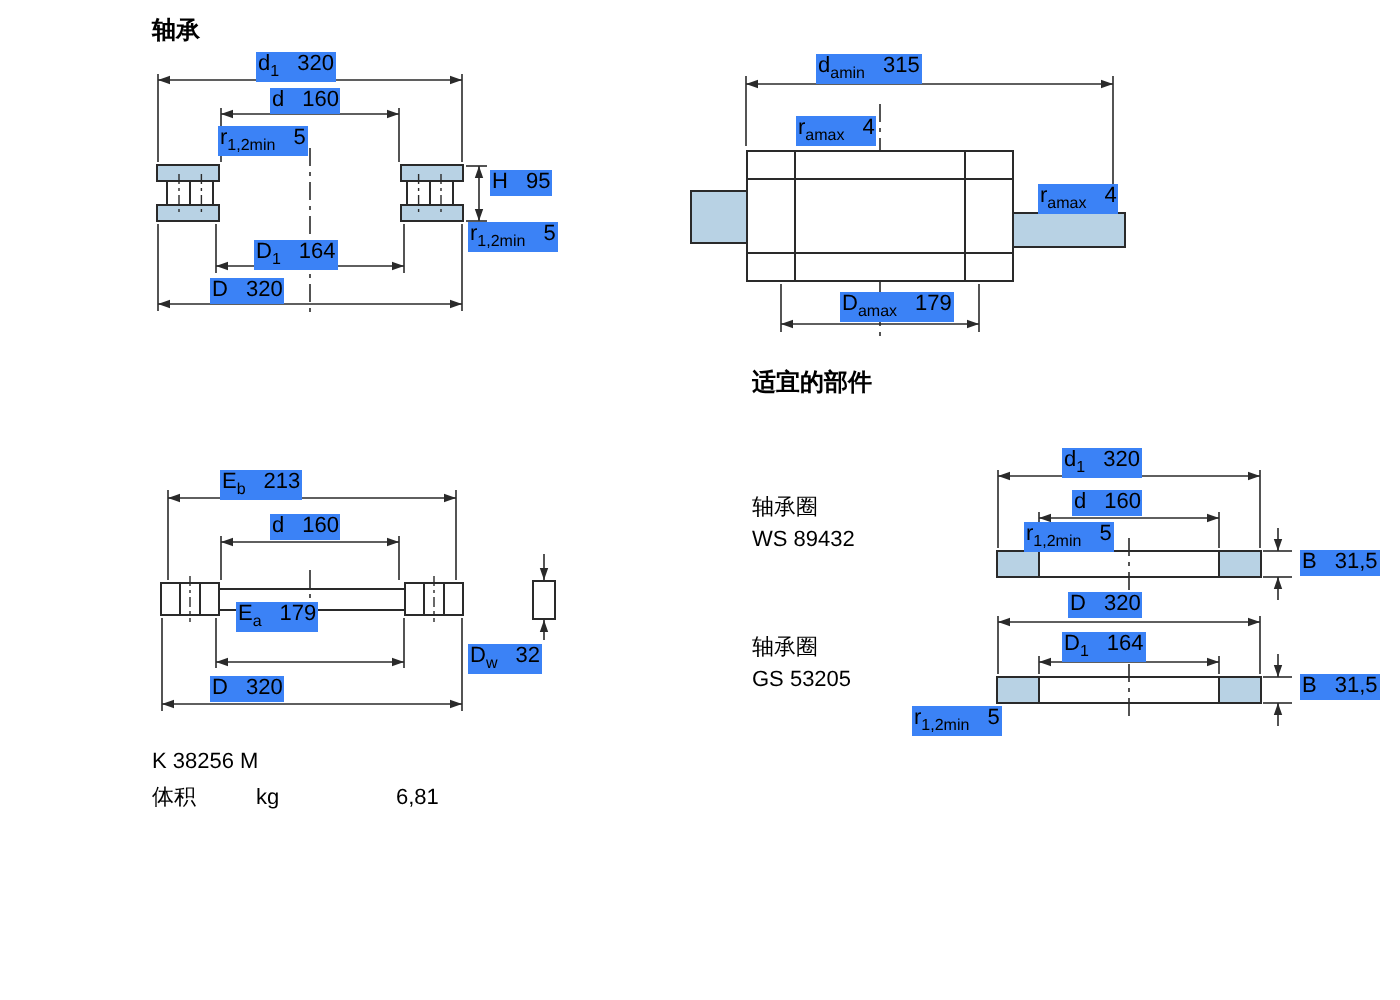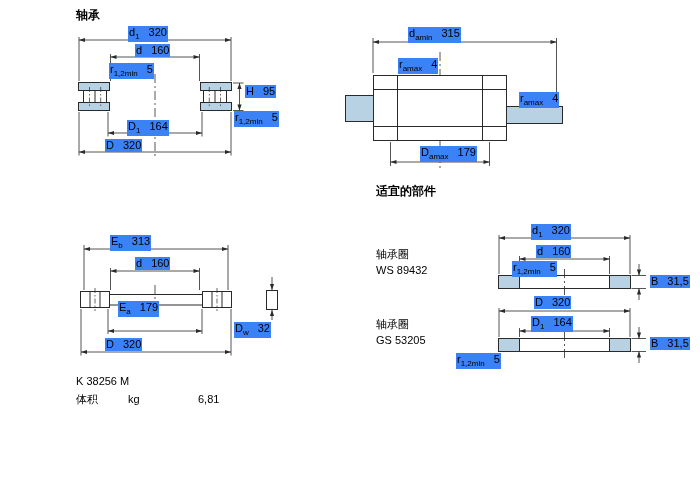--- a/index.html
+++ b/index.html
@@ -193,21 +193,21 @@
 
   <span class="label dim" style="left:408px;top:27px"><span><span>d</span><sub>amin</sub></span><span class="val">315</span></span>
 
   <span class="label dim" style="left:398px;top:58px"><span><span>r</span><sub>amax</sub></span><span class="val">4</span></span>
 
   <span class="label dim" style="left:519px;top:92px"><span><span>r</span><sub>amax</sub></span><span class="val">4</span></span>
 
   <span class="label dim" style="left:420px;top:146px"><span><span>D</span><sub>amax</sub></span><span class="val">179</span></span>
 
 
-  <span class="label dim" style="left:110px;top:235px"><span><span>E</span><sub>b</sub></span><span class="val">313</span></span>
+  <span class="label dim" style="left:110px;top:235px"><span><span>E</span><sub>b</sub></span><span class="val">213</span></span>
 
   <span class="label dim" style="left:135px;top:257px"><span>d</span><span class="val">160</span></span>
 
   <span class="label dim" style="left:118px;top:301px"><span><span>E</span><sub>a</sub></span><span class="val">179</span></span>
 
   <span class="label dim" style="left:105px;top:338px"><span>D</span><span class="val">320</span></span>
 
   <span class="label dim" style="left:234px;top:322px"><span><span>D</span><sub>w</sub></span><span class="val">32</span></span>
 
   <span class="label plain" style="left:75px;top:375px">K 38256 M</span>

